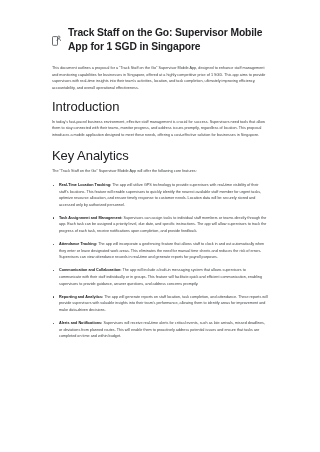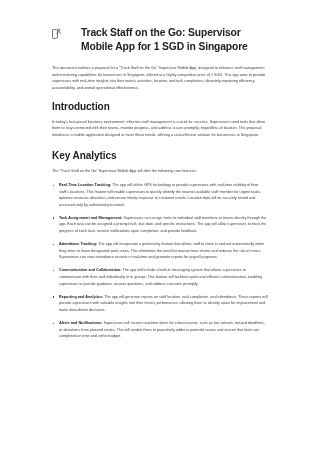--- a/index.html
+++ b/index.html
@@ -22,22 +22,22 @@
     width: 320px;
     height: 452px;
     background: #ffffff;
     padding: 26px 52px 0 52px;
     position: relative;
   }
 
   
   .title-row {
     display: flex;
-    align-items: flex-start;
-    gap: 20px;
+    align-items: center;
+    gap: 7px;
     margin: 0 0 12px 0;
   }
   .title-icon {
     flex: 0 0 auto;
     width: 9px;
     height: 11px;
     margin-top: 2px;
     position: relative;
     color: #3c4043;
   }
@@ -63,23 +63,23 @@
     line-height: 6.6px;
     font-weight: 400;
     color: #3c4043;
     text-align: left;
     letter-spacing: 0.01px;
   }
 
   
   h2.section-heading {
     margin: 0 0 7px 0;
-    font-size: 10px;
+    font-size: 13px;
     line-height: 10px;
-    font-weight: 700;
+    font-weight: 400;
     color: #202124;
     letter-spacing: -0.05px;
   }
   .section {
     margin-bottom: 11px;
   }
   .section.intro { margin-bottom: 13px; }
 
   .lead-in {
     margin: 0 0 7px 0;

